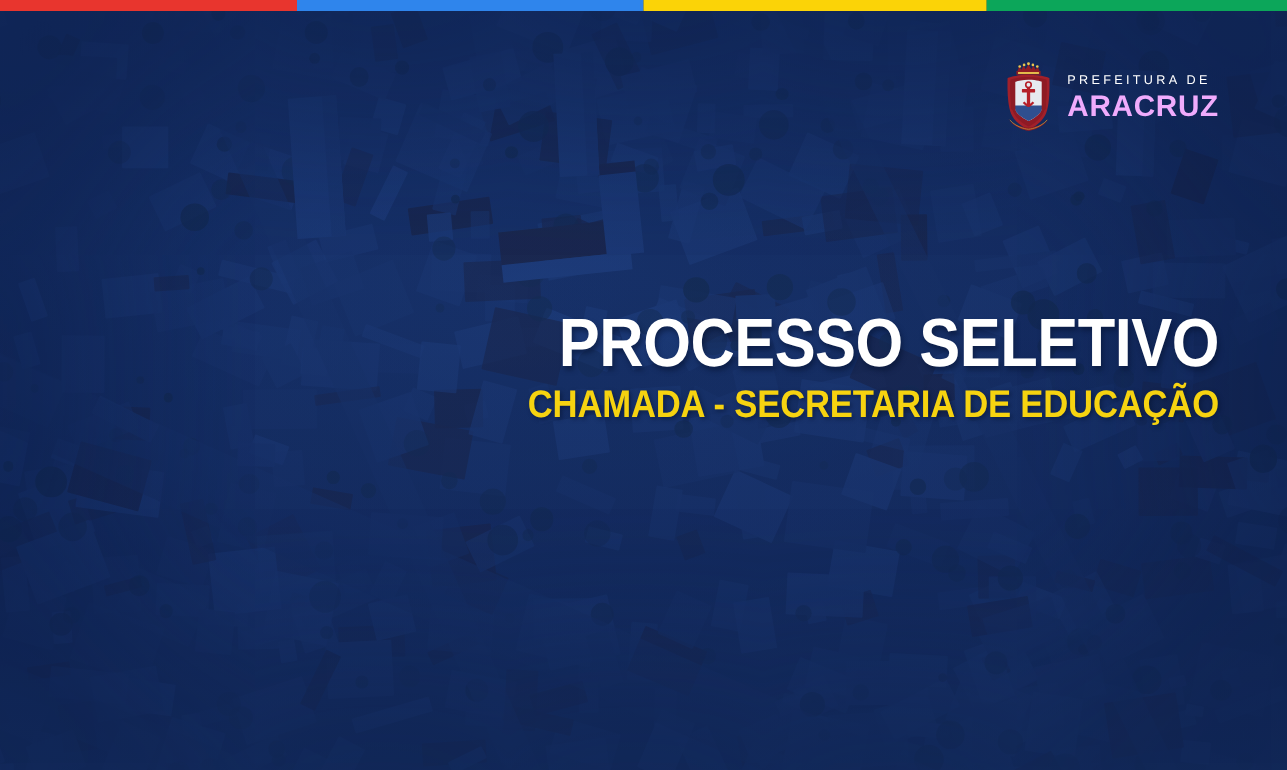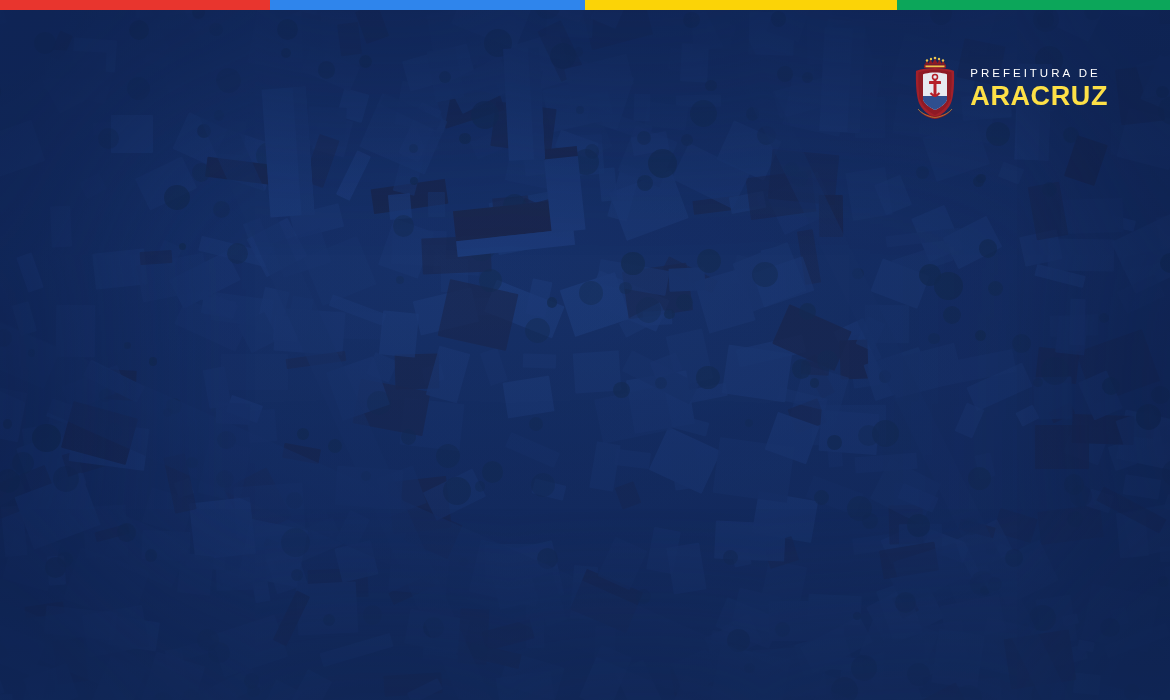--- a/index.html
+++ b/index.html
@@ -98,21 +98,21 @@
     position:absolute;right:62px;top:56px;z-index:30;
     display:flex;align-items:center;gap:12px;
   }
   .crest{width:46px;height:66px;display:block;}
   .logo-words{display:flex;flex-direction:column;line-height:1;}
   .logo-pref{
     color:#ffffff;font-size:11.5px;letter-spacing:3.0px;font-weight:400;
     margin-bottom:4px;
   }
   .logo-city{
-    color:#fde047;font-size:27px;font-weight:700;letter-spacing:.6px;
+    color:#f0abfc;font-size:27px;font-weight:700;letter-spacing:.6px;
   }
 
   
   .headline{
     position:absolute;right:62px;top:283px;z-index:30;
     text-align:right;
   }
   .h-main{
     display:block;
     color:#ffffff;
@@ -850,14 +850,18 @@
 
       <path d="M8 104 C24 124 46 126 46 126 C46 126 68 124 84 104 C84 104 74 118 46 120 C18 118 8 104 8 104 Z" fill="#8E1B24"></path>
       <path d="M12 106 C26 122 46 123 46 123 C46 123 66 122 80 106" stroke="#C9A33A" stroke-width="1.6" fill="none" opacity=".8"></path>
     </svg>
     <div class="logo-words">
       <span class="logo-pref">PREFEITURA DE</span>
       <span class="logo-city">ARACRUZ</span>
     </div>
   </div>
 
+  <div class="headline">
+    <span class="h-main">PROCESSO SELETIVO</span>
+    <span class="h-sub">CHAMADA - SECRETARIA DE EDUCAÇÃO</span>
+  </div>
 
 </div>
 
 </body></html>

